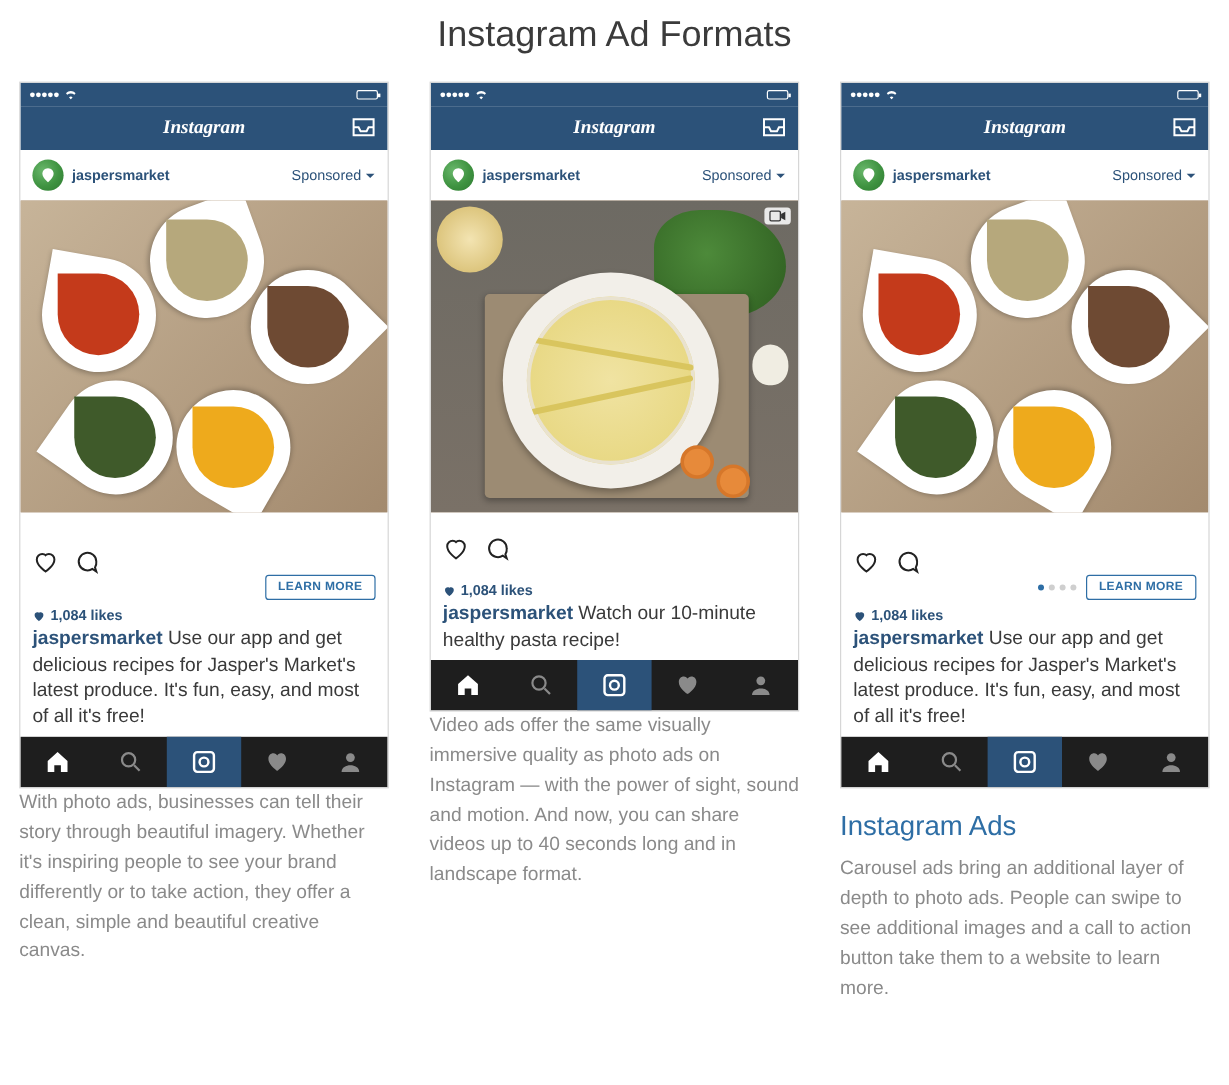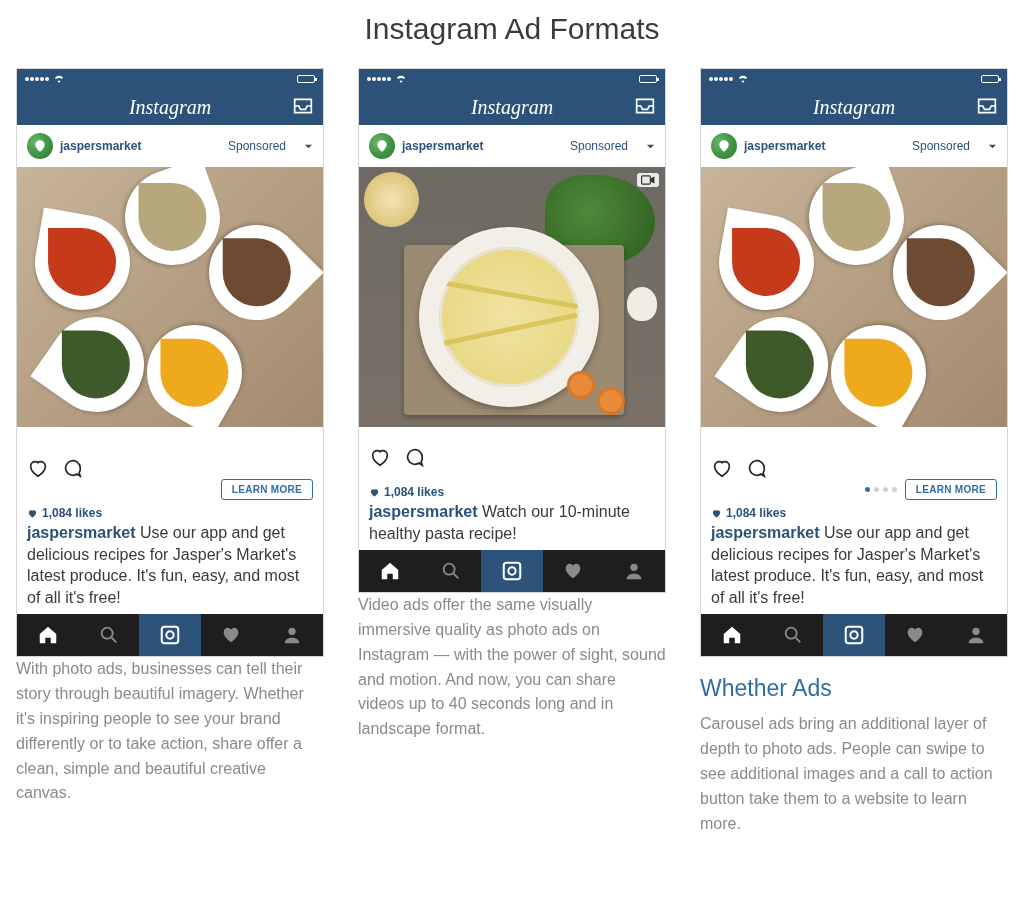--- a/index.html
+++ b/index.html
@@ -57,41 +57,41 @@
     background: #2c5279;
     height: 36px;
     display: flex;
     align-items: center;
     justify-content: center;
     position: relative;
   }
   .ig-logo {
     font-family: "Brush Script MT", cursive;
     font-style: italic;
-    font-weight: 400;
-    font-size: 20px;
+    font-weight: 700;
+    font-size: 16px;
     color: #fff;
   }
   .inbox-icon {
     position: absolute; right: 10px; top: 8px;
   }
   
   .post-head {
     display: flex; align-items: center; justify-content: space-between;
     padding: 8px 10px;
   }
   .ph-left { display: flex; align-items: center; gap: 7px; }
   .avatar {
     width: 26px; height: 26px; border-radius: 50%;
     background: radial-gradient(circle at 35% 35%, #69b76b 0%, #3f9341 55%, #2e7a31 100%);
     display: flex; align-items: center; justify-content: center;
   }
   .avatar svg { width: 14px; height: 14px; }
   .uname { color: #2c5279; font-size: 12px; font-weight: 600; }
-  .sponsored { color: #2c5279; font-size: 12px; display: flex; align-items: center; gap: 18px; }
+  .sponsored { color: #2c5279; font-size: 12px; display: flex; align-items: center; gap: 3px; }
   
   .post-img {
     width: 100%; height: 260px; position: relative; overflow: hidden;
     background: #b9a58e; 
   }
   
   .spices { position: absolute; inset: 0; background: linear-gradient(135deg,#c7b499,#a38a6e); }
   .petal {
     position: absolute; width: 95px; height: 95px;
     background: #fff; border-radius: 0 50% 50% 50%;
@@ -275,21 +275,21 @@
             </svg>
           </div>
         <div class="tab">
             <svg viewBox="0 0 24 24">
               <circle cx="12" cy="8" r="4" fill="#8a8a8a"></circle>
               <path fill="#8a8a8a" d="M4 21c0-4 4-6 8-6s8 2 8 6z"></path>
             </svg>
           </div>
       </div>
     </div>
-    <p class="addesc">With photo ads, businesses can tell their story through beautiful imagery. Whether it's inspiring people to see your brand differently or to take action, share offer a clean, simple and beautiful creative canvas.</p>
+    <p class="addesc">With photo ads, businesses can tell their story through beautiful imagery. Whether it's inspiring people to see your brand differently or to take action, they offer a clean, simple and beautiful creative canvas.</p>
   </div>
 
   <div class="col">
     <div class="phone">
       <div class="statusbar">
         <div class="sb-left">
           <span class="dots">
             <span class="dot"></span>
               <span class="dot"></span>
               <span class="dot"></span>
@@ -519,17 +519,17 @@
             </svg>
           </div>
         <div class="tab">
             <svg viewBox="0 0 24 24">
               <circle cx="12" cy="8" r="4" fill="#8a8a8a"></circle>
               <path fill="#8a8a8a" d="M4 21c0-4 4-6 8-6s8 2 8 6z"></path>
             </svg>
           </div>
       </div>
     </div>
-    <h2 class="adtitle">Whether Ads</h2>
+    <h2 class="adtitle">Instagram Ads</h2>
     <p class="addesc">Carousel ads bring an additional layer of depth to photo ads. People can swipe to see additional images and a call to action button take them to a website to learn more.</p>
   </div>
 
 </div>
 
 </body></html>

